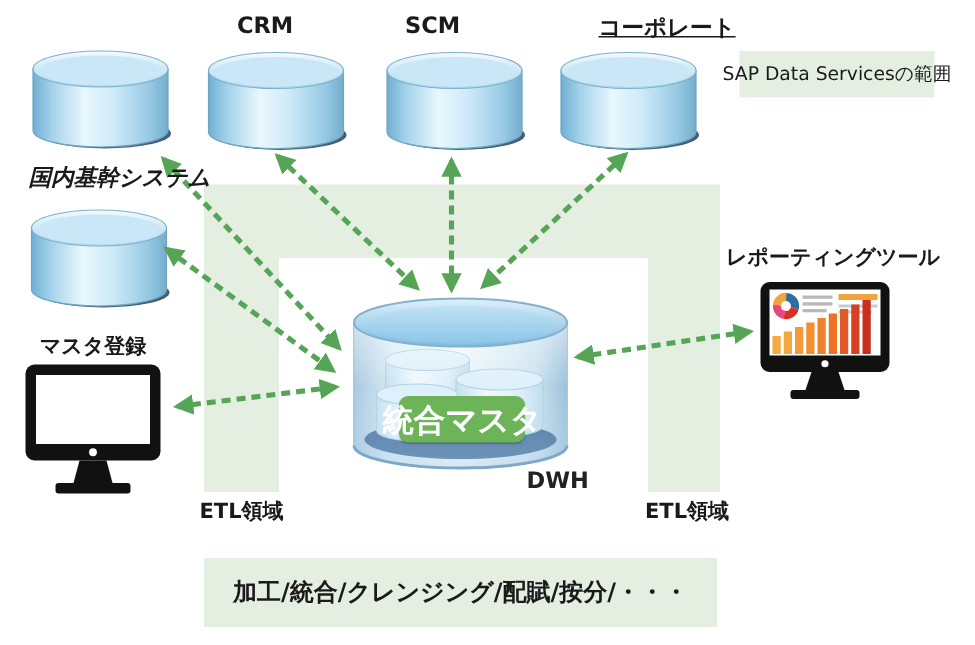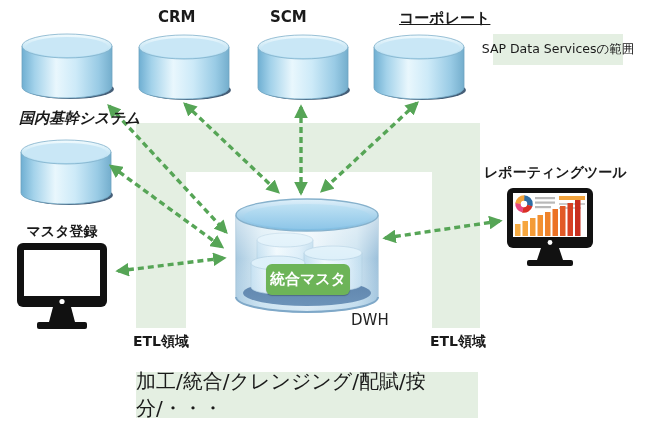--- a/index.html
+++ b/index.html
@@ -6,25 +6,25 @@
   .canvas{position:relative;width:650px;height:430px;background:#fff;overflow:hidden;
           font-family:"DejaVu Sans","Liberation Sans",sans-serif;color:#1a1a1a;}
   .zone{position:absolute;background:#e4efe2;}
   .lbl{position:absolute;font-weight:bold;font-size:14px;line-height:1.15;white-space:nowrap;}
   .lbl15{font-size:15px;}
   .center{text-align:center;}
   .legendbox{position:absolute;left:493px;top:14px;width:130px;height:31px;background:#e4efe2;
              font-size:12.5px;display:flex;align-items:center;justify-content:center;white-space:nowrap;margin-top:20px;}
   .proclbl{position:absolute;left:136px;top:137px;width:344px;text-align:center;font-weight:bold;font-size:14px;}
   .bottomband{position:absolute;left:136px;top:372px;width:342px;height:46px;background:#e4efe2;
-              display:flex;align-items:center;justify-content:center;font-weight:normal;font-size:20px;}
+              display:flex;align-items:center;justify-content:center;font-weight:bold;font-size:16px;}
   .badge{position:absolute;left:266px;top:264px;width:84px;height:31px;background:#6db458;border-radius:6px;
-         color:#fff;font-weight:bold;font-size:15px;display:flex;align-items:center;justify-content:center;
+         color:#fff;font-weight:bold;font-size:21px;display:flex;align-items:center;justify-content:center;
          box-shadow:0 1px 1px rgba(0,0,0,.25);white-space:nowrap;}
-  .dwhlbl{position:absolute;left:351px;top:311px;font-size:15px;font-weight:400;color:#222;}
+  .dwhlbl{position:absolute;left:351px;top:311px;font-size:15px;font-weight:700;color:#222;}
   svg{position:absolute;overflow:visible;}
   .arrowlayer{left:0;top:0;pointer-events:none;}
 </style>
 </head>
 <body>
 
 <div class="canvas">
 
   <svg width="0" height="0" aria-hidden="true">
     <defs>

